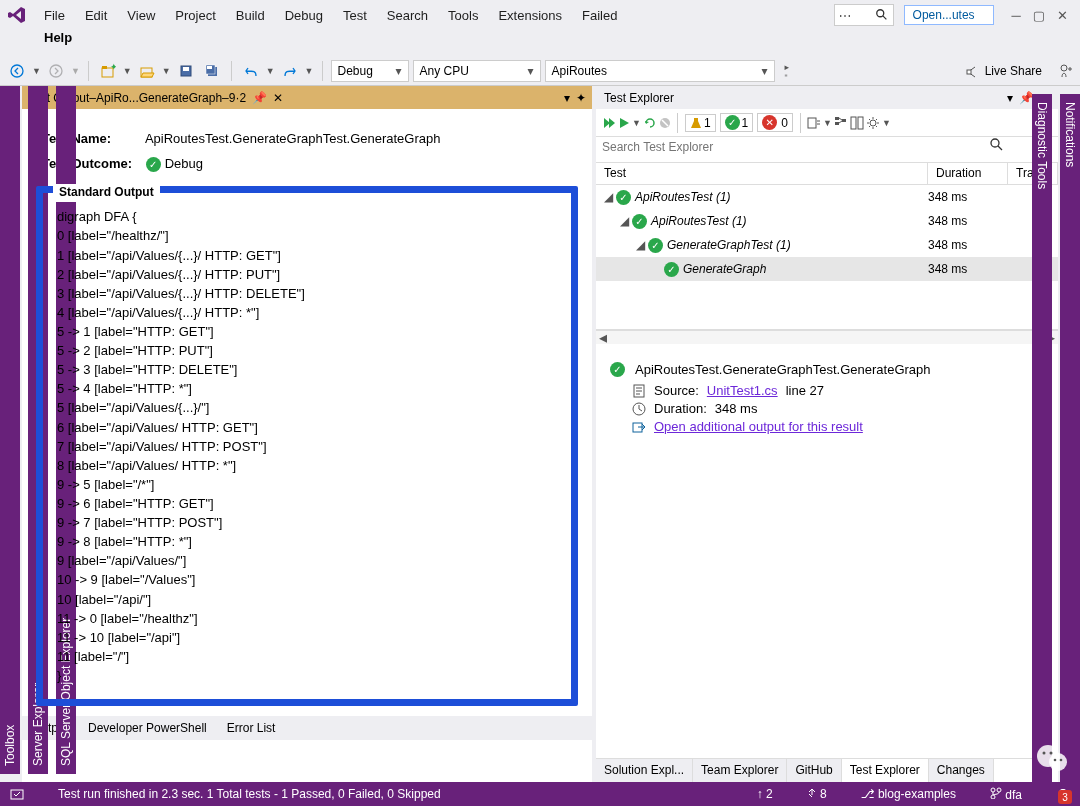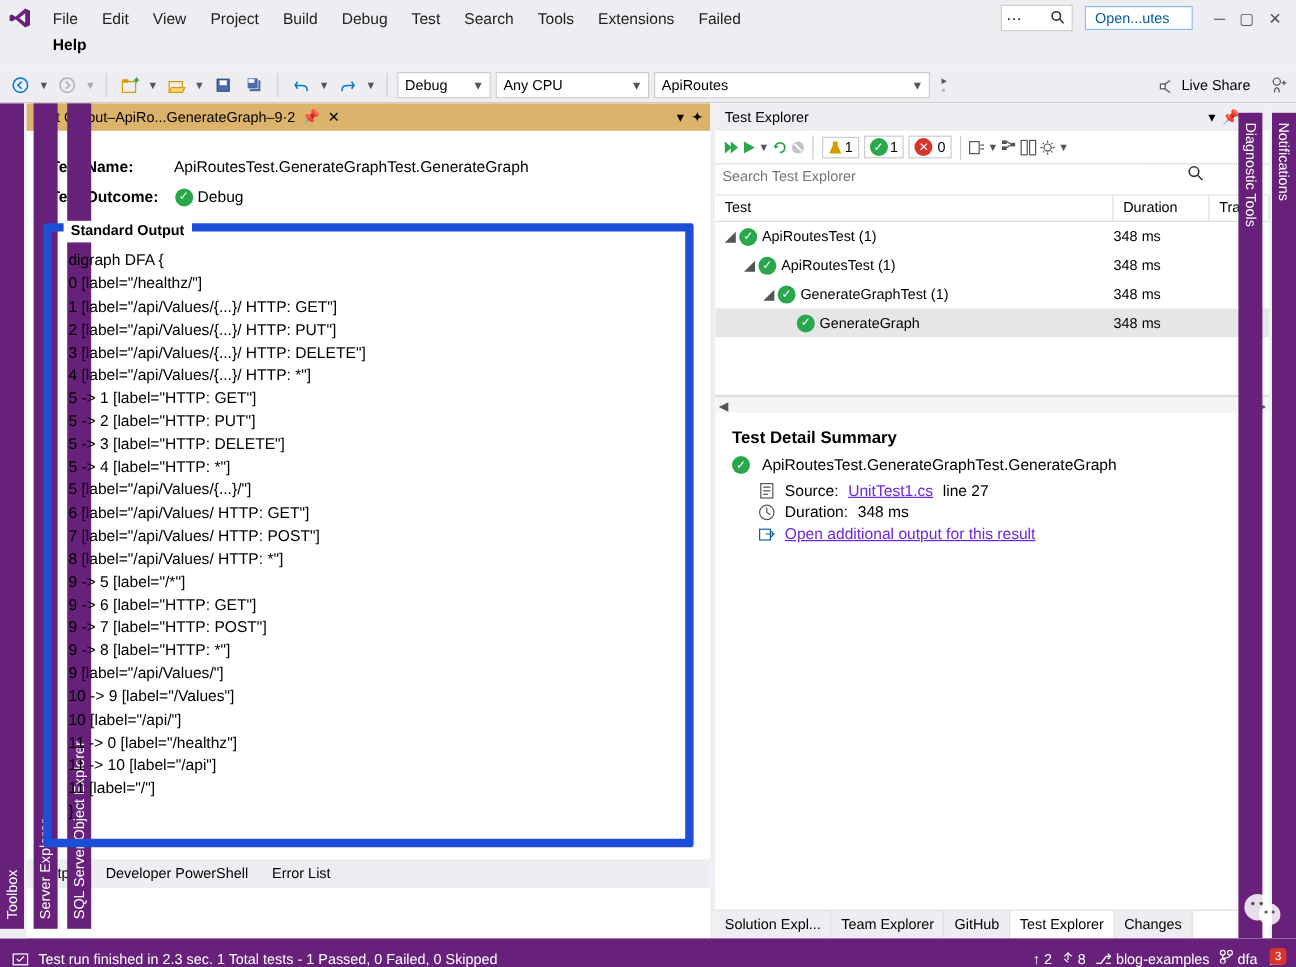--- a/index.html
+++ b/index.html
@@ -40,36 +40,36 @@
 .rp-toolbar { height: 28px; border-bottom: 1px solid #ddd; display: flex; align-items: center; padding: 0 6px; gap: 2px; font-size: 12px; }
 .rp-toolbar .grp { display: flex; align-items: center; border: 1px solid #ccc; padding: 1px 4px; gap: 2px; margin: 0 1px; }
 .flask-icon { display: inline-block; width: 12px; height: 12px; }
 .rp-search { height: 26px; border-bottom: 1px solid #ddd; display: flex; padding: 0 6px; gap: 40px; }
 .rp-search input { border: none; outline: none; flex: 1; font-size: 12px; height: 20px; }
 .tree-header { height: 22px; background: #fff; border-bottom: 1px solid #ddd; display: flex; font-size: 12px; }
 .tree-header .col { padding: 3px 8px; border-right: 1px solid #ddd; }
 .tree { font-size: 12px; flex: 0 0 145px; overflow: hidden; border-bottom: 1px solid #ddd;}
 .tree-row { display: flex; height: 24px; align-items: center; }
 .tree-row .exp { width: 12px; color: #555; }
-.tree-row .name { flex: 1; }
+.tree-row .name { flex: 1; font-style: italic; }
 .tree-row .dur { width: 80px; }
 .tree-row .trt { width: 50px; }
 .scroller-fake { height: 14px; background: #f5f5f5; border-top: 1px solid #ddd; display: flex; align-items: center; }
 .scroller-fake .track { flex: 1; height: 12px; }
 .scroller-fake .arr { width: 14px; text-align: center; color: #555; }
 .detail-summary { padding: 12px 14px; font-size: 13px; }
 .detail-summary h3 { font-size: 14px; font-weight: 600; margin-bottom: 8px; }
 .detail-summary .row { display: flex; align-items: center; gap: 8px; margin: 3px 0 3px 22px; font-family: Consolas, monospace; font-size: 13px; }
 .detail-summary .link { color: #6d28d9; text-decoration: underline; cursor: pointer; }
 .bottom-tabs { height: 24px; border-top: 1px solid #ddd; display: flex; font-size: 12px; }
 .bottom-tabs .tab { padding: 4px 8px; border-right: 1px solid #ddd; background: #eeeef2; cursor: default; }
 .bottom-tabs .tab.active { background: #fff; }
 .output-tabs-left { height: 24px; background: #eeeef2; display: flex; font-size: 12px; align-items:center;}
 .output-tabs-left .tab { padding: 4px 10px; }
-.status-bar { height: 24px; background: #68217a; color: #fff; display: flex; align-items: flex-end; padding: 0 10px; font-size: 12px; gap: 8px; }
+.status-bar { height: 24px; background: #68217a; color: #fff; display: flex; align-items: center; padding: 0 10px; font-size: 12px; gap: 34px; }
 .status-bar .sep { flex: 1; }
 .watermark { position: absolute; right: 10px; bottom: 30px; font-size: 28px; color: #fff; font-weight: 500; text-shadow: 0 0 4px rgba(0,0,0,0.5); pointer-events: none; display:flex; align-items:center; gap:6px; }
 .wechat-ico { display:inline-flex; width:36px; height:36px; }
 .badge-red { position: absolute; right: 8px; bottom: 2px; background: #d7352c; color: #fff; font-size: 10px; width: 14px; height: 14px; border-radius: 3px; display: flex; align-items: center; justify-content: center; }
 svg { display: block; }
 </style>
 </head>
 <body>
 
 <div class="title-bar">
@@ -387,21 +387,20 @@
             <span class="dur">348 ms</span>
             <span class="trt"></span>
           </div>
         </div>
       <div class="scroller-fake">
         <span class="arr">◂</span>
           <div class="track"></div>
           <span class="arr">▸</span>
       </div>
       <div class="detail-summary">
-        <h3>Test Detail Summary</h3>
         <div style="margin:6px 0;display:flex;align-items:center;gap:6px;">
           <span class="pass-icon">✓</span>
           <span>ApiRoutesTest.GenerateGraphTest.GenerateGraph</span>
         </div>
         <div class="row">
           <span>
               <svg width="14" height="14">
                 <rect x="2" y="1" width="10" height="12" fill="none" stroke="#555"></rect>
                 <path d="M4 4 L10 4 M4 7 L10 7 M4 10 L8 10" stroke="#555"></path>
               </svg>

